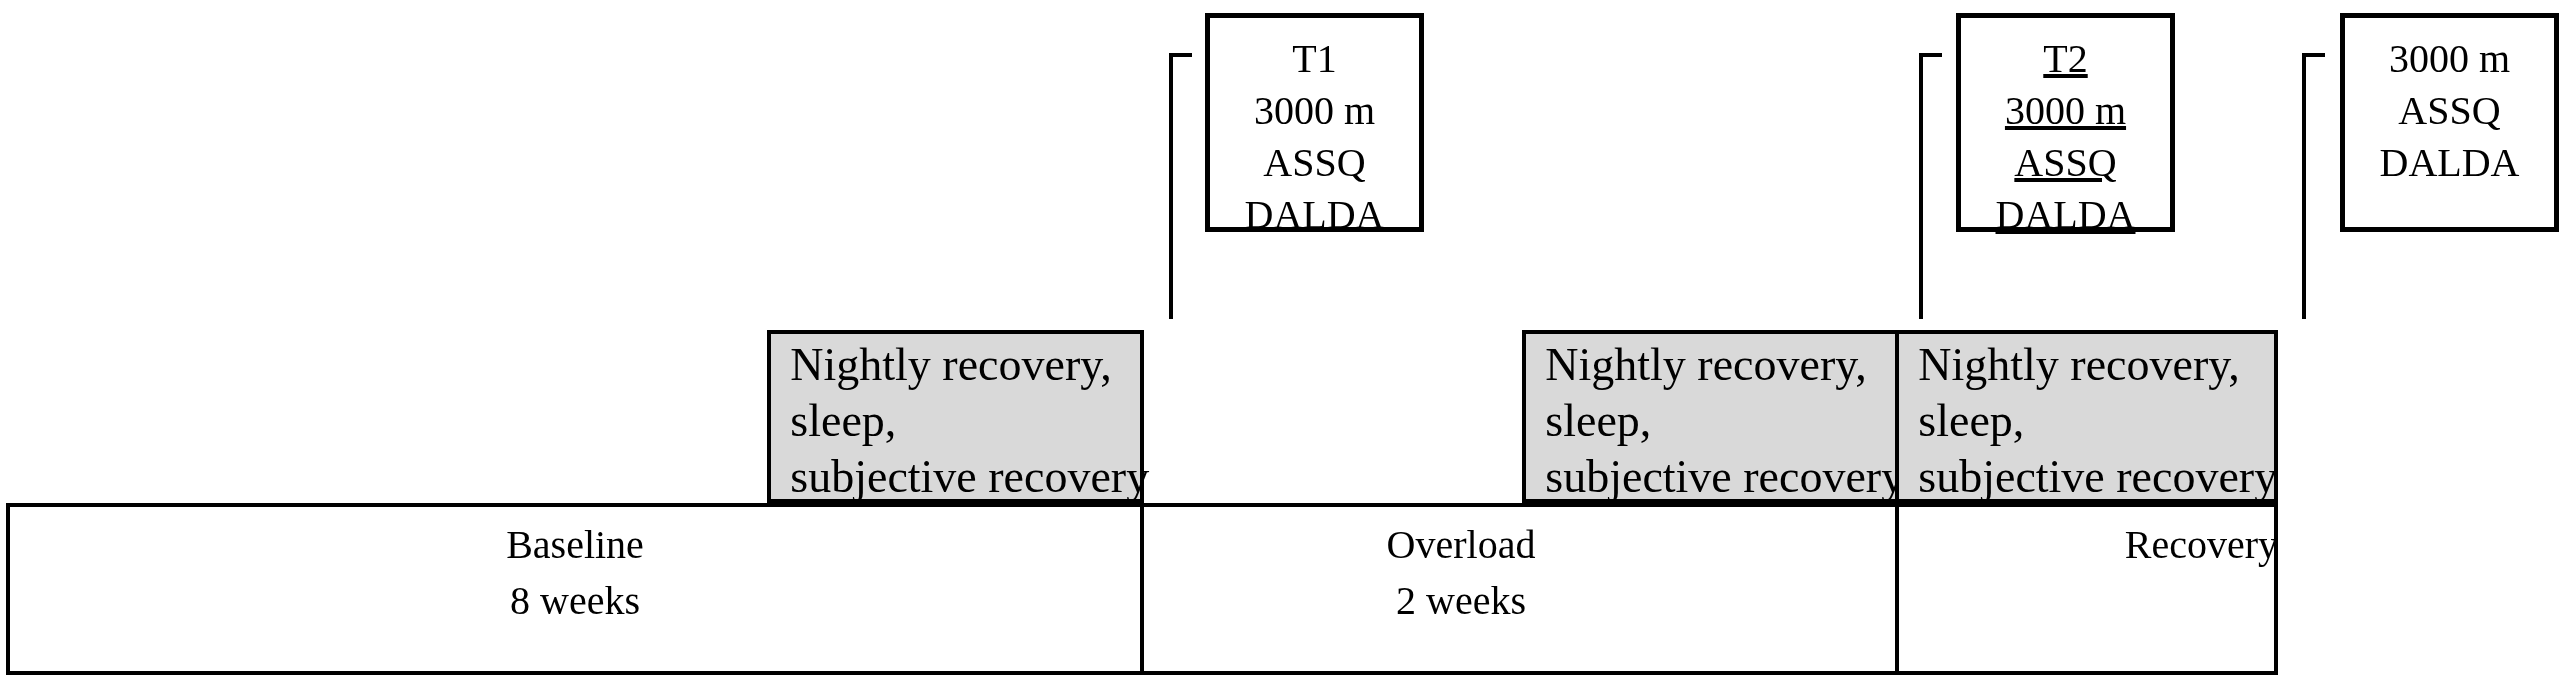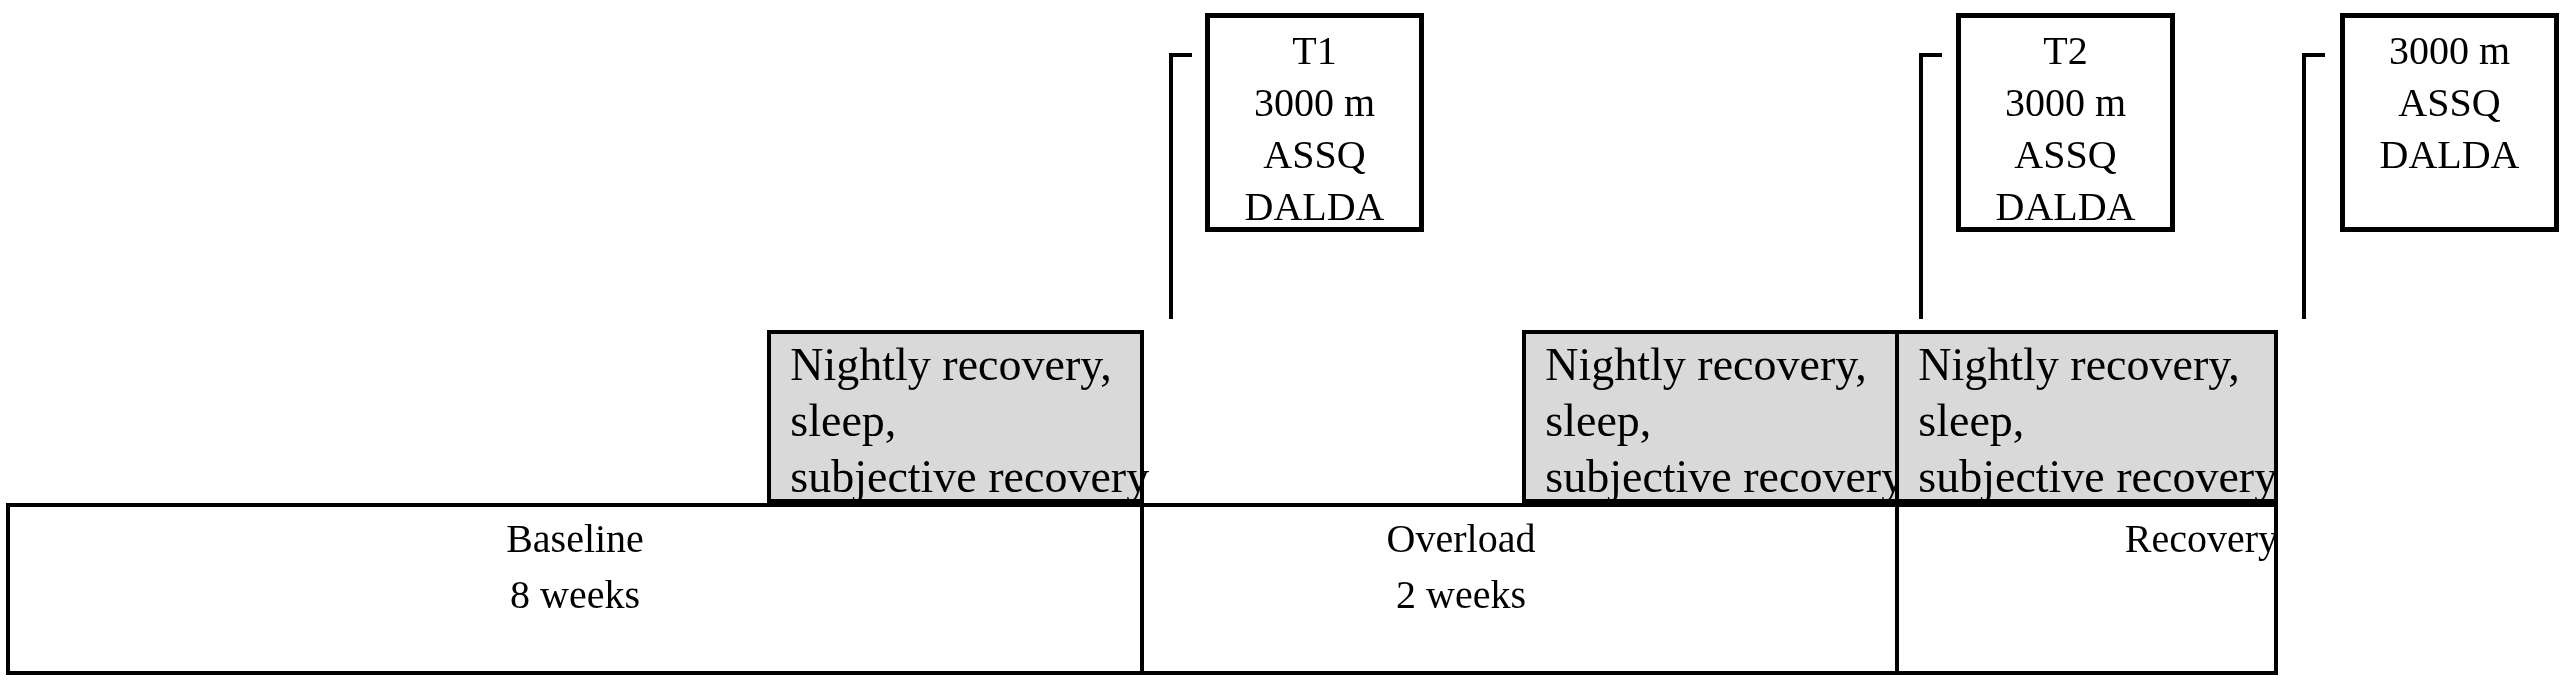--- a/index.html
+++ b/index.html
@@ -17,24 +17,24 @@
     overflow:hidden;
   }
   
   .tbox{
     position:absolute;top:13.3px;width:219px;height:219px;
     border:5.4px solid var(--line);
     background:var(--bg);
     box-sizing:border-box;
     text-align:center;
     font-size:40px;line-height:52px;
-    padding-top:7px;
+    padding-top:15px;
   }
   .tbox-t1{left:1205px;}
-  .tbox-t2{left:1956px;}
+  .tbox-t2{left:1956px;text-decoration:underline;}
   .tbox-t3{left:2340px;}
   
   .bracket{
     position:absolute;top:53px;width:23px;height:266px;
     border-left:4.8px solid var(--line);
     border-top:4.8px solid var(--line);
     box-sizing:border-box;
   }
   .bracket-t1{left:1169px;}
   .bracket-t2{left:1919px;}
@@ -63,21 +63,21 @@
     position:absolute;top:503px;height:172px;width:4.2px;
     background:var(--line);
   }
   .divider-1{left:1140px;}
   .divider-2{left:1895px;}
   .phase-label{
     position:absolute;top:503px;height:172px;
     box-sizing:border-box;
     text-align:center;
     font-size:40px;line-height:56px;
-    padding-top:8px;
+    padding-top:14px;
   }
   .phase-1{left:6px;width:1138px;}
   .phase-2{left:1084px;width:754px;}
   .phase-3{left:1899px;width:379px;text-align:right;}
   .tline,.gline,.pline{display:block;}
 </style>
 </head>
 <body>
 
 <div class="canvas">

